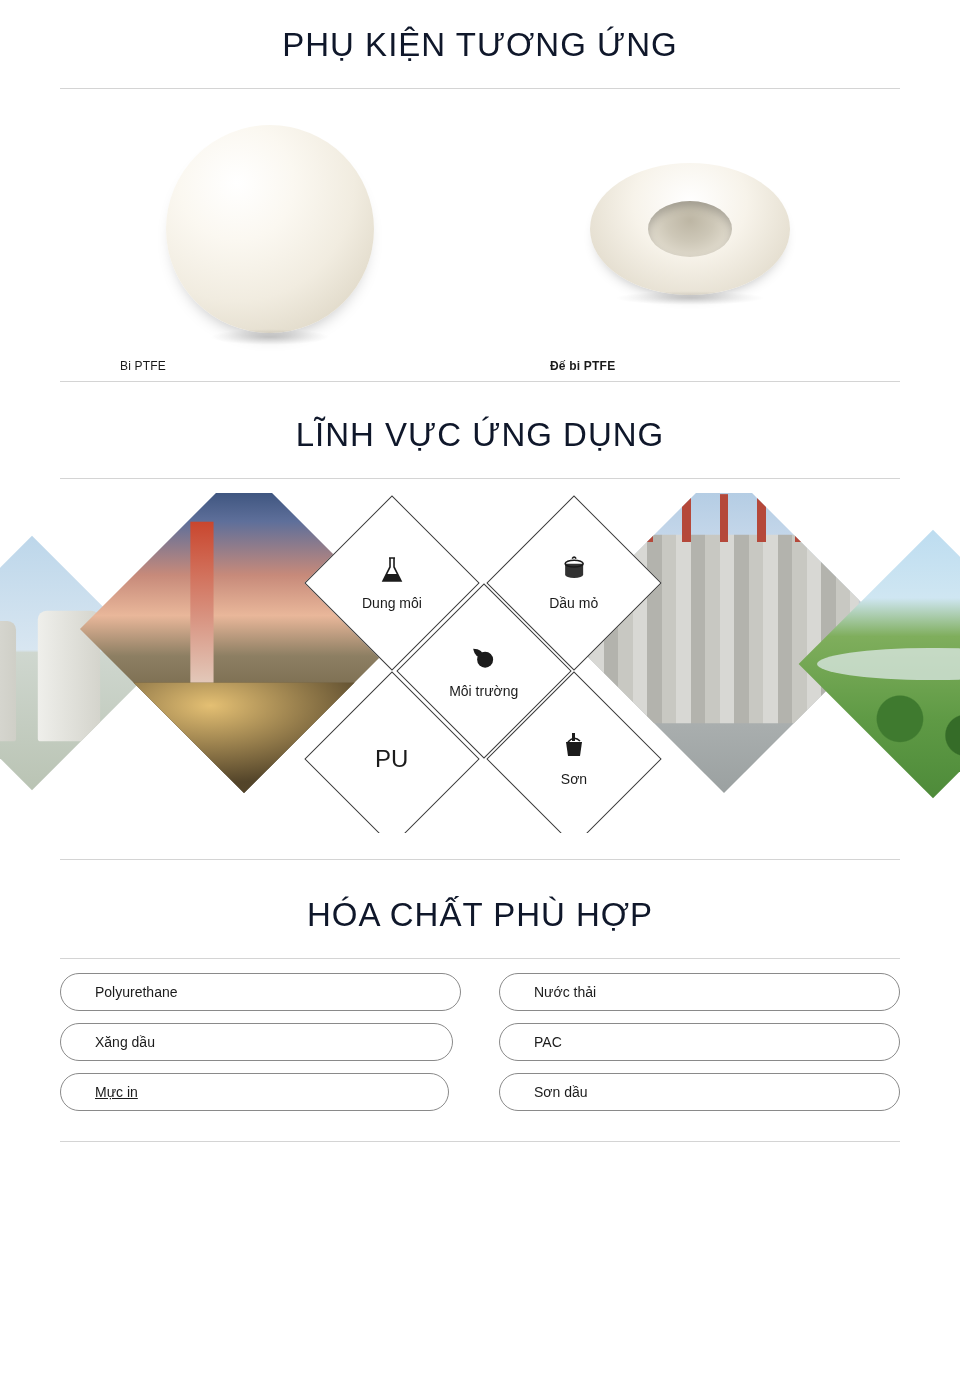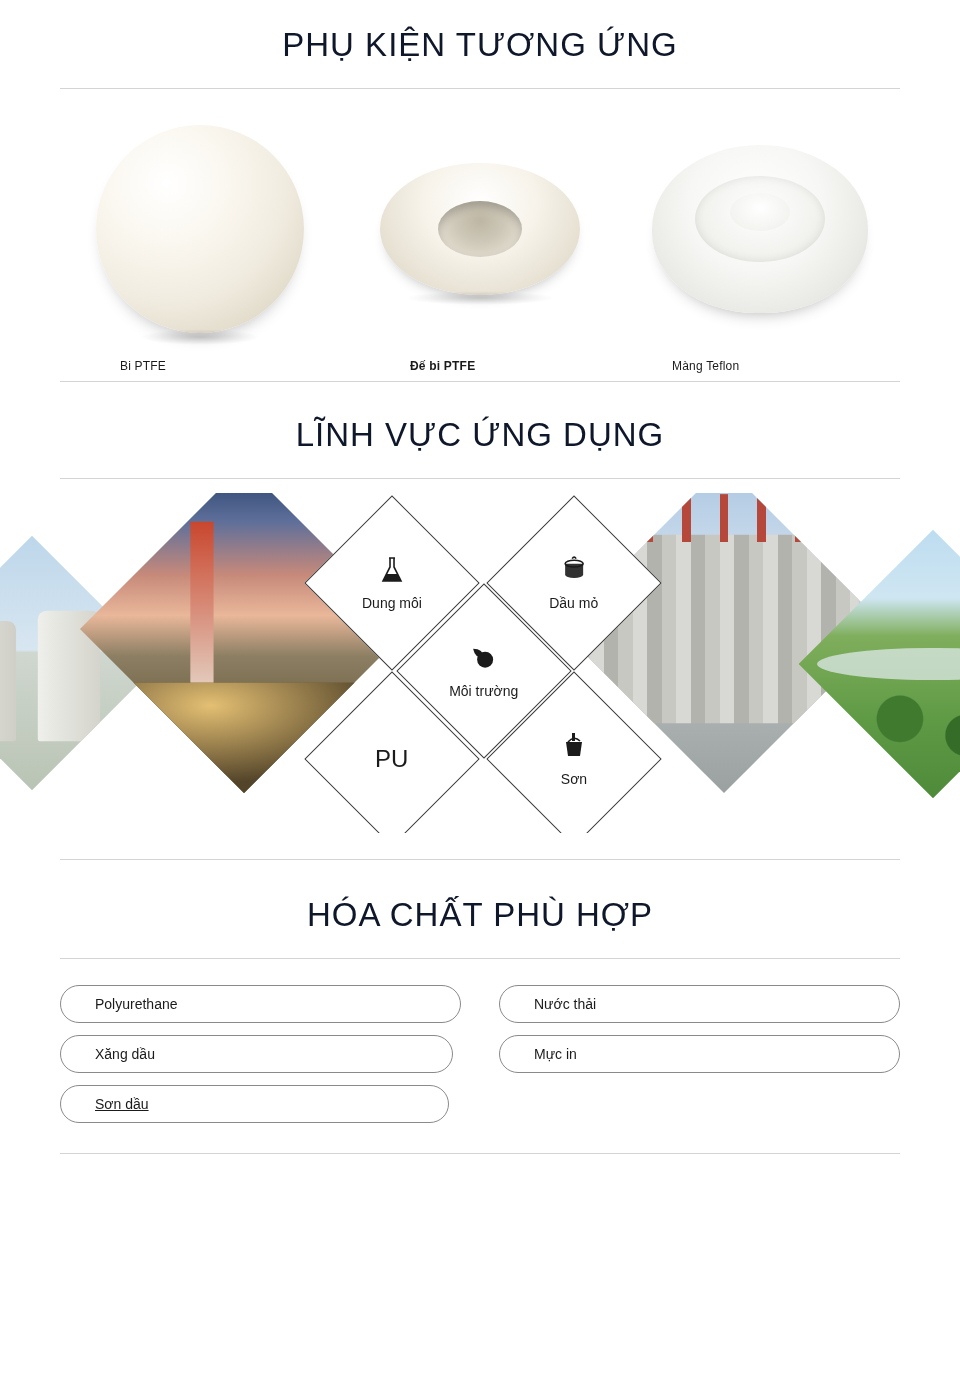--- a/index.html
+++ b/index.html
@@ -231,21 +231,21 @@
   }
   .dlabel.big .dtext { font-size: 24px; }
   .dicon { display: block; }
 
   
   #sec-chem { margin-top: 22px; }
   #sec-chem .section-title { margin-top: 36px; }
 
   .chem-grid {
     width: 840px;
-    margin: 26px auto 0;
+    margin: 14px auto 0;
     display: grid;
     grid-template-columns: 1fr 1fr;
     column-gap: 38px;
     row-gap: 12px;
   }
   .chem-pill {
     border: 1px solid #8a8a8a;
     border-radius: 22px;
     height: 38px;
     display: flex;
@@ -276,26 +276,20 @@
       <div class="acc-label">Bi PTFE</div>
     </div>
 
     <div class="acc-cell">
       <div class="acc-art">
         <div class="torus"></div>
       </div>
       <div class="acc-label">Đế bi PTFE</div>
     </div>
 
-    <div class="acc-cell">
-      <div class="acc-art">
-        <div class="diaphragm"></div>
-      </div>
-      <div class="acc-label">Màng Teflon</div>
-    </div>
 
   </div>
   <div class="rule rule-bottom"></div>
 </section>
 
 <section id="sec-fields">
   <h2 class="section-title">LĨNH VỰC ỨNG DỤNG</h2>
   <div class="rule rule-top" style="margin-top:24px;"></div>
 
   <div class="diamond-band">
@@ -375,18 +369,19 @@
 </section>
 
 <section id="sec-chem">
   <h2 class="section-title">HÓA CHẤT PHÙ HỢP</h2>
   <div class="rule rule-top" style="margin-top:24px;"></div>
 
   <div class="chem-grid">
     <div class="chem-pill">Polyurethane</div>
     <div class="chem-pill">Nước thải</div>
     <div class="chem-pill">Xăng dầu</div>
+    <div class="chem-pill">PAC</div>
     <div class="chem-pill">Mực in</div>
     <div class="chem-pill">Sơn dầu</div>
   </div>
 
   <div class="rule chem-bottom-rule"></div>
 </section>
 
 </body></html>

